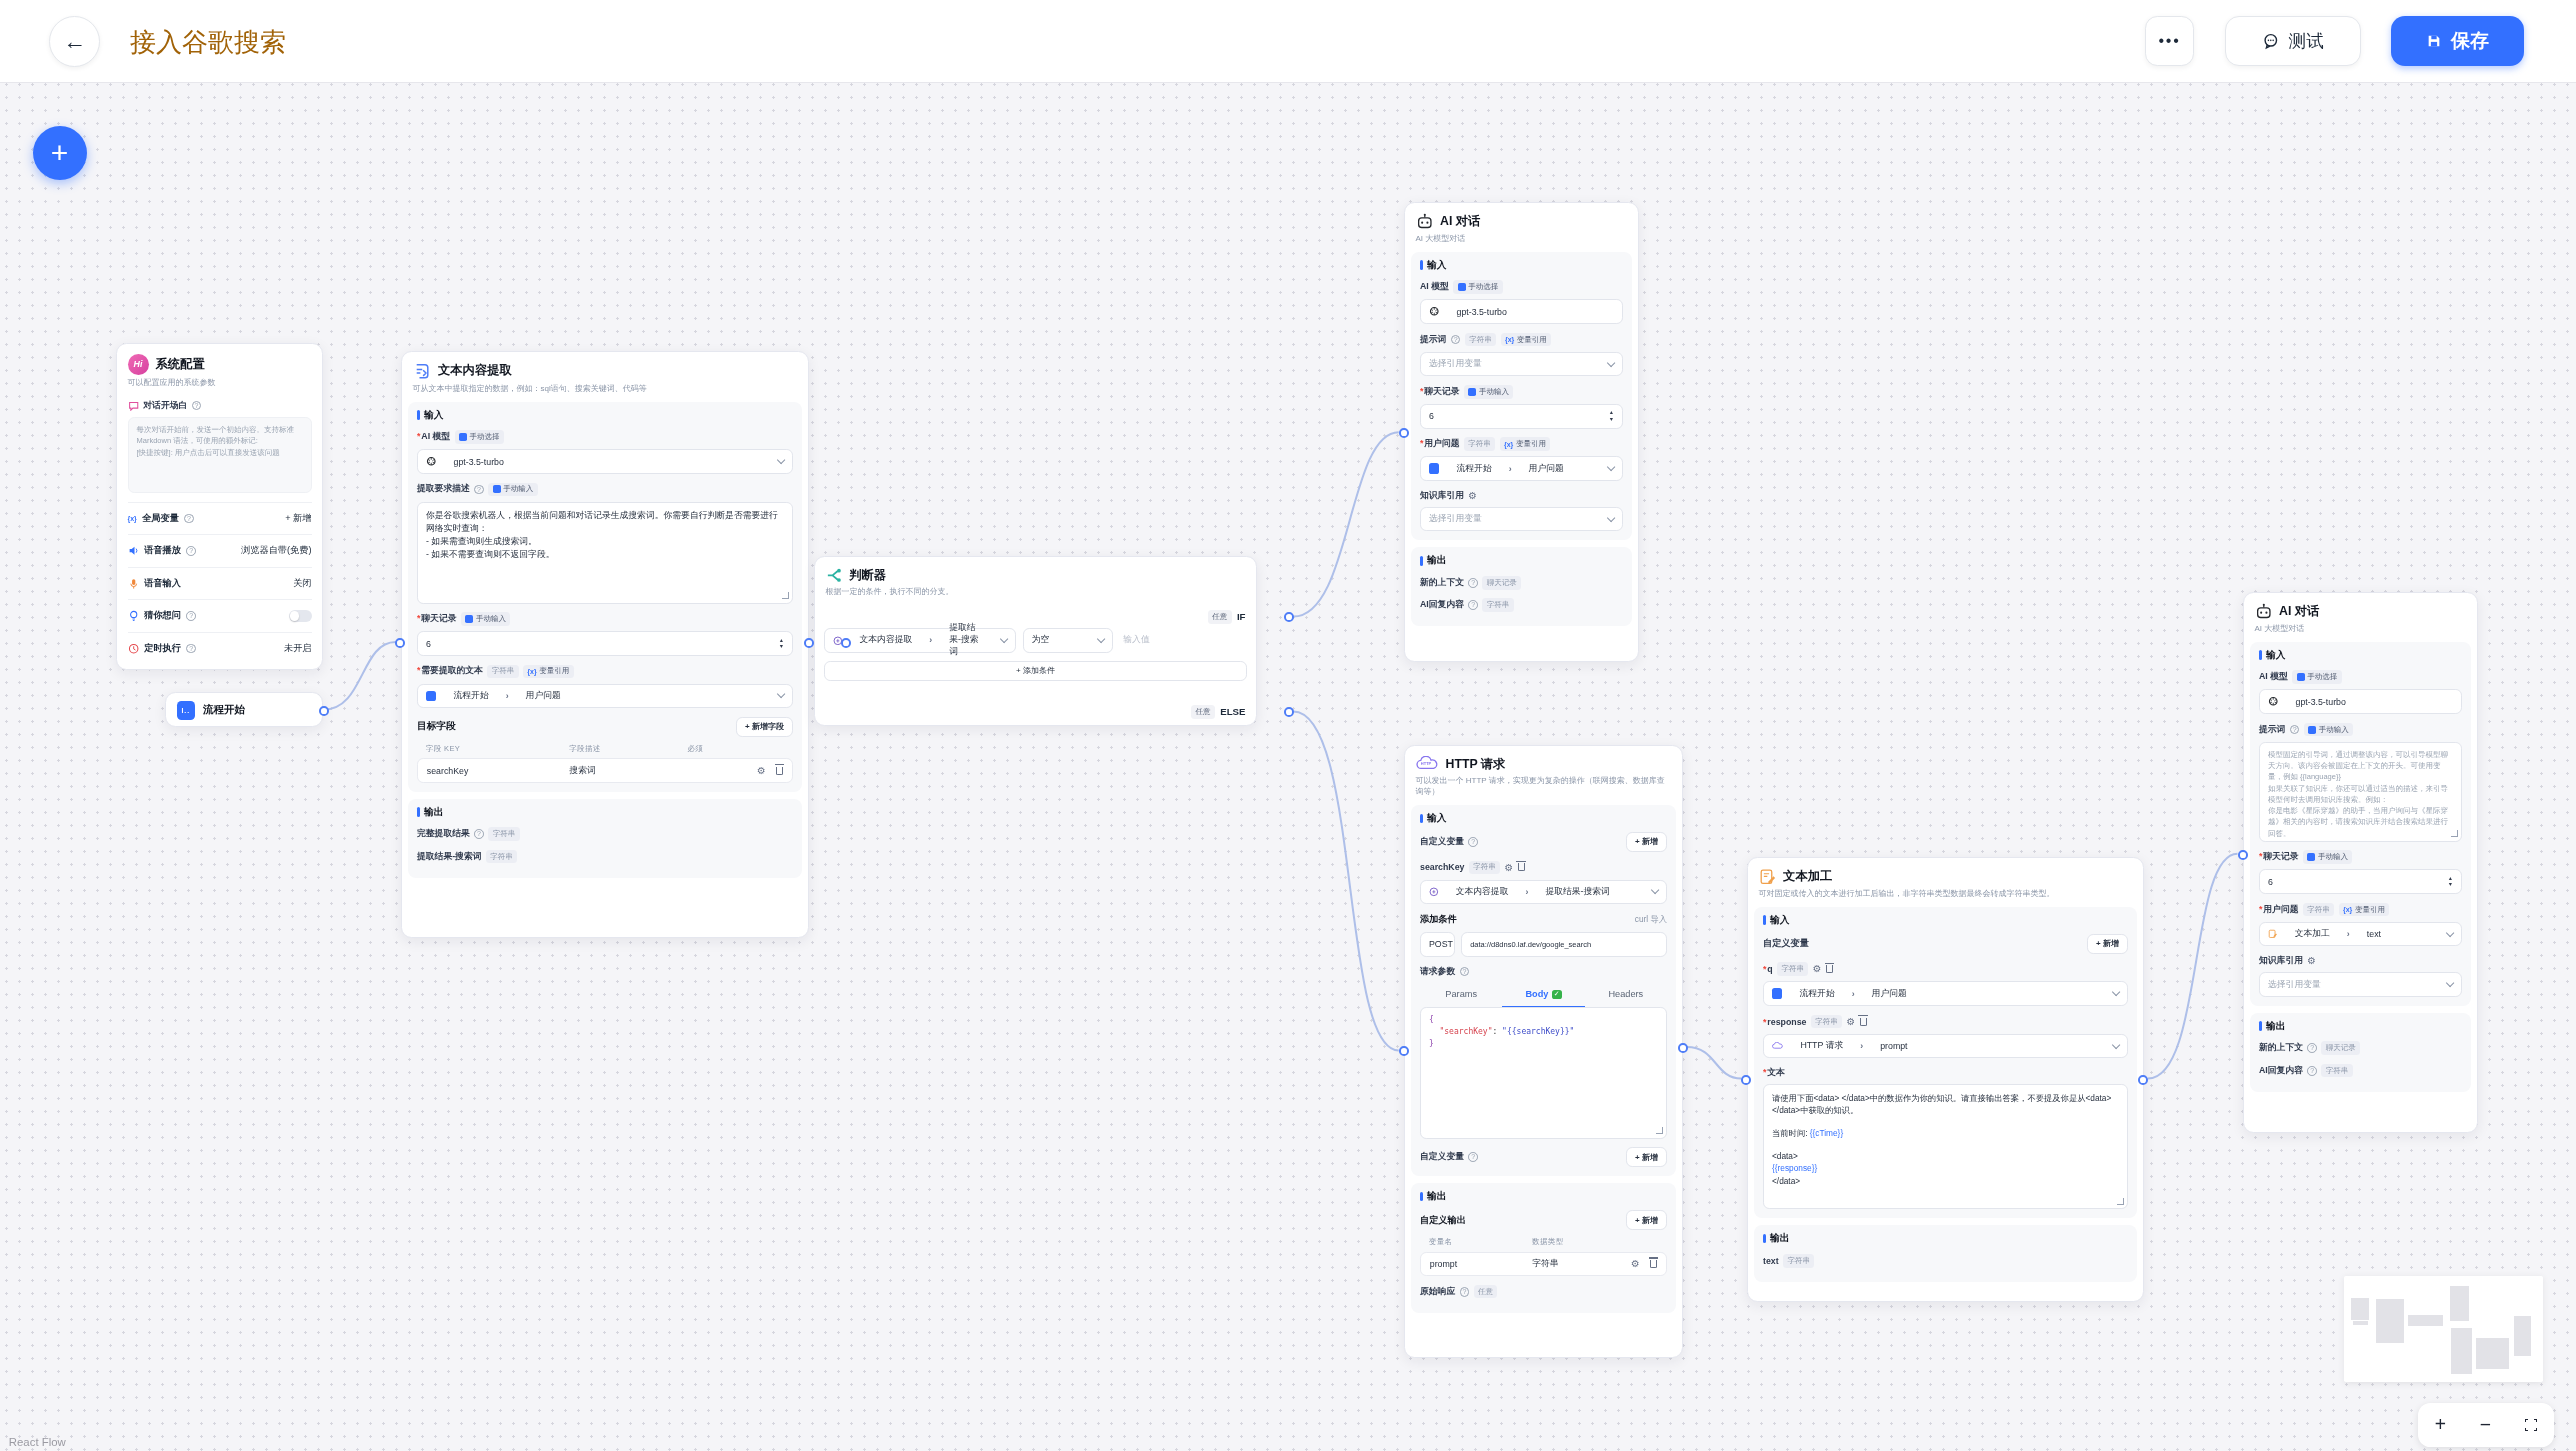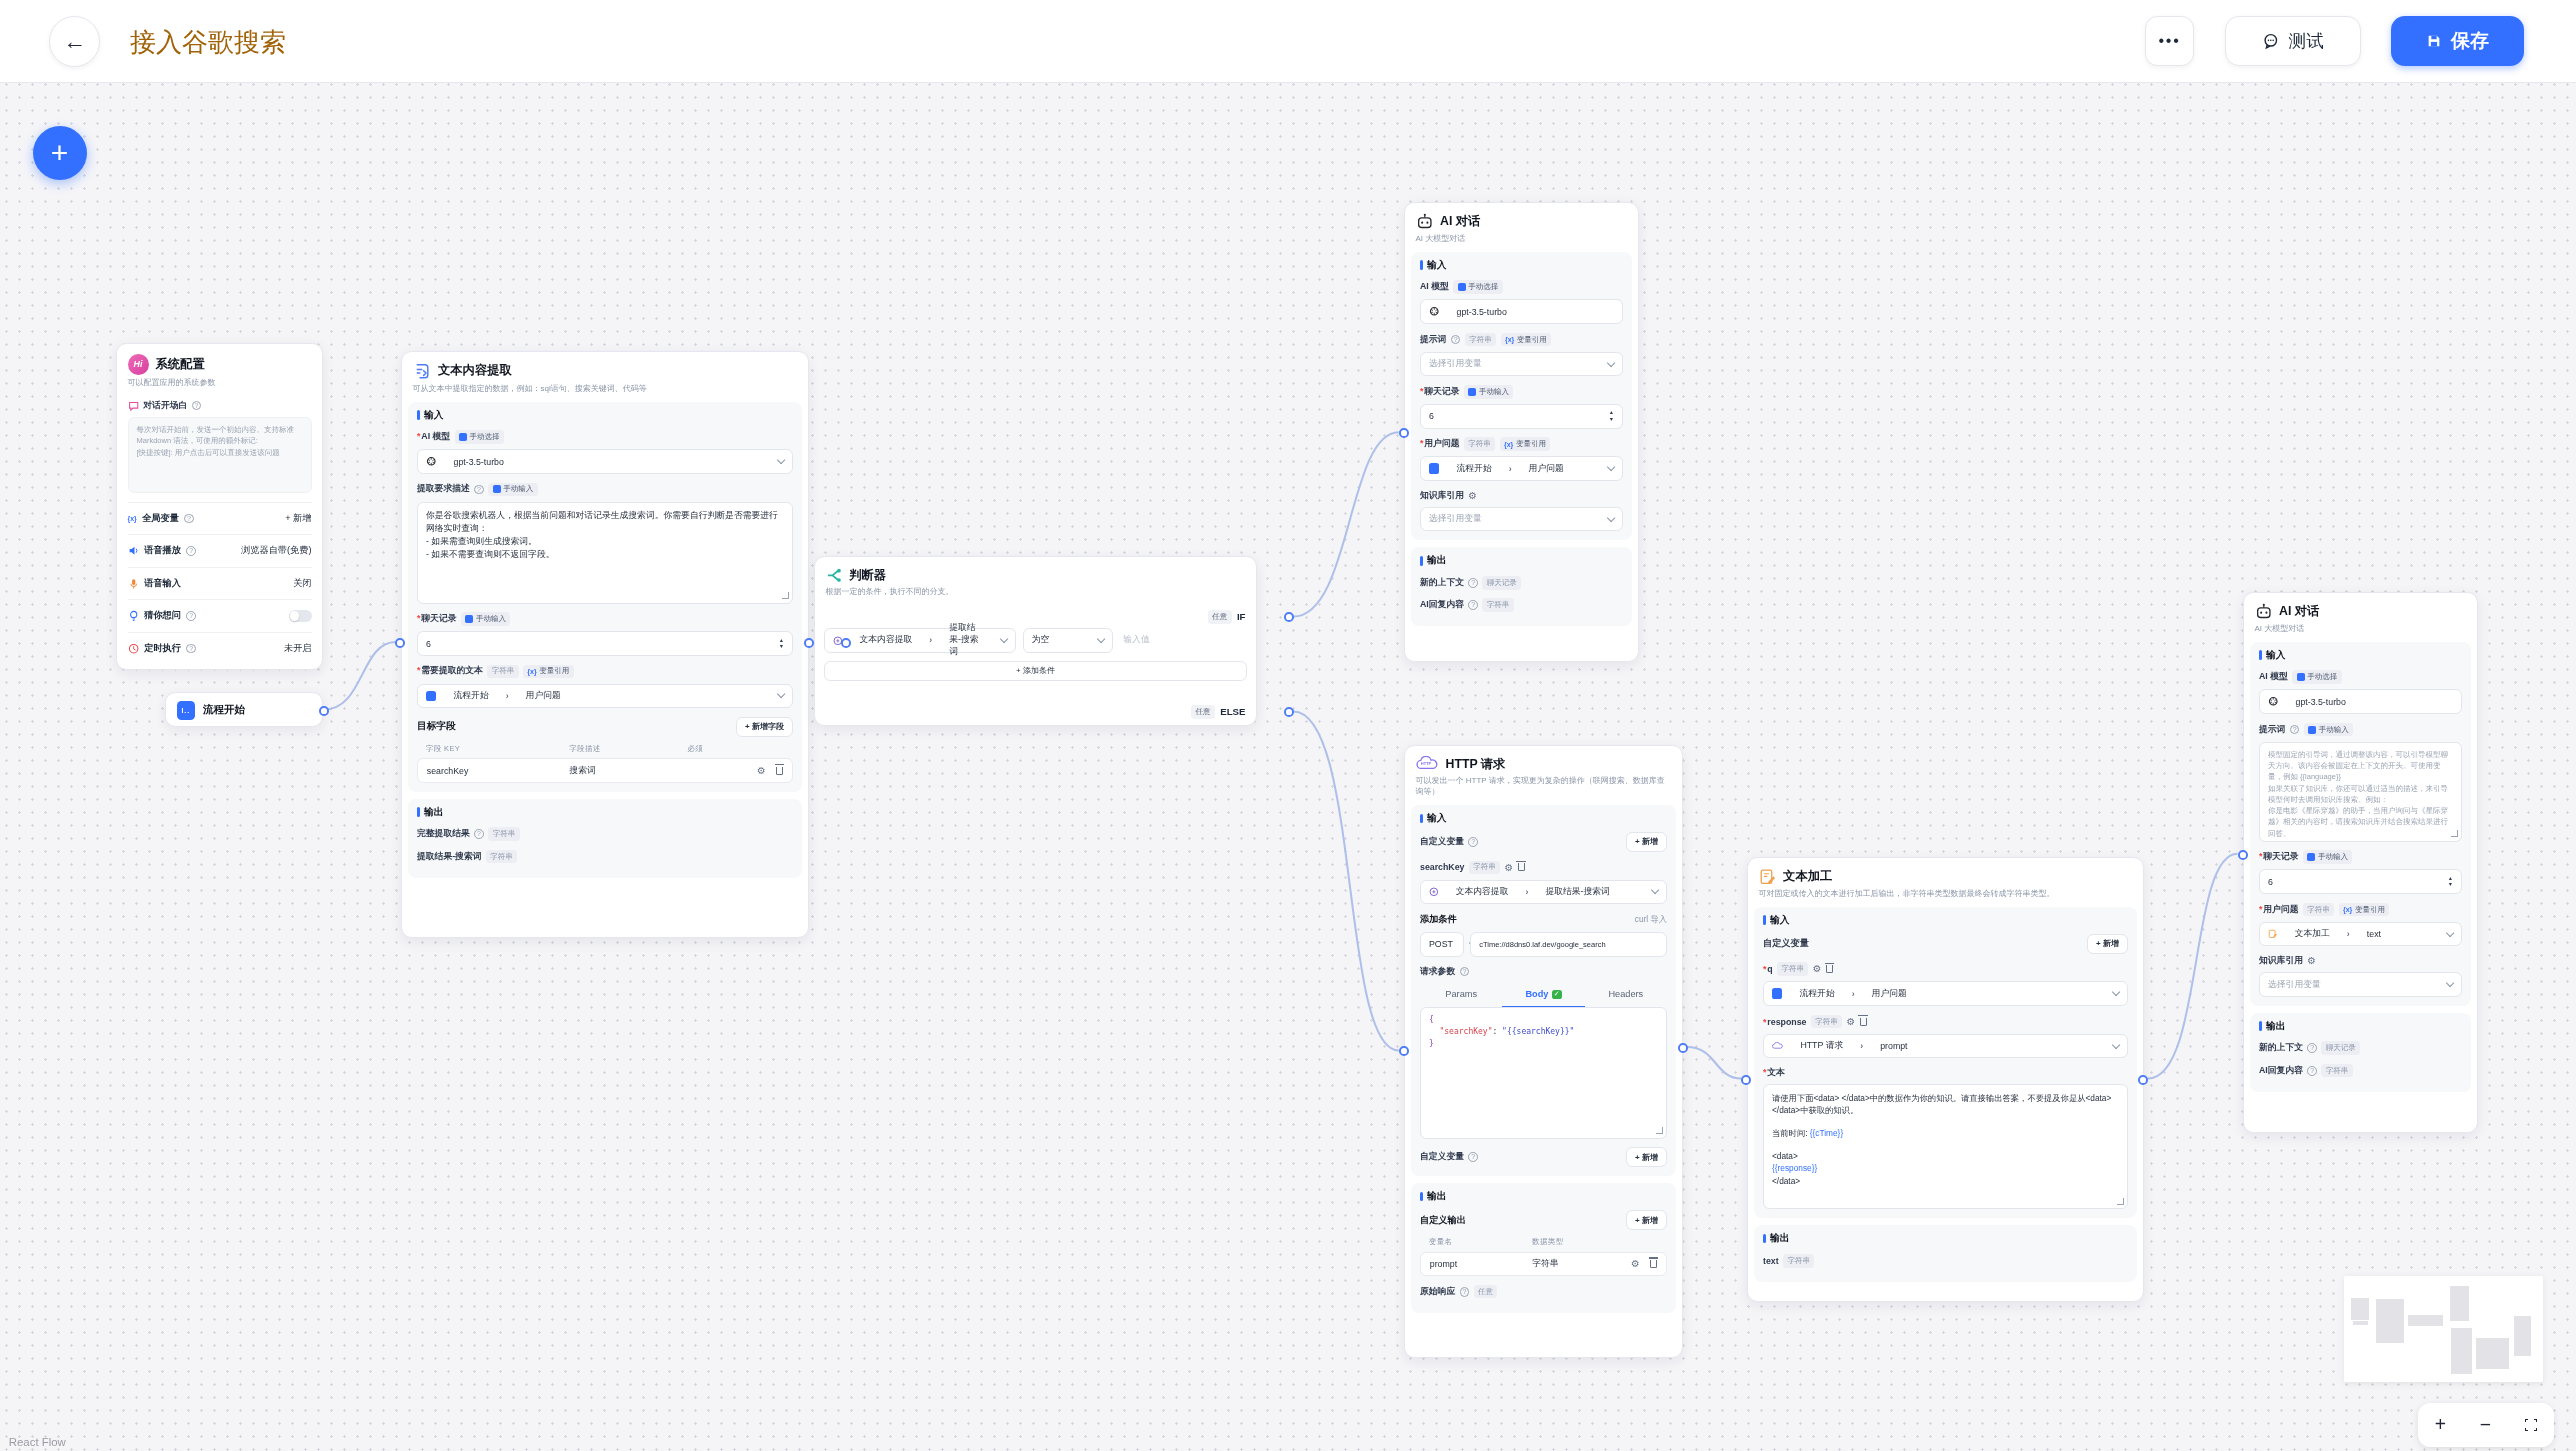--- a/index.html
+++ b/index.html
@@ -490,26 +490,26 @@
         <span>文本内容提取</span>
           <span class="sep">›</span>
         <span class="grow">提取结果-搜索词</span>
         <span class="chev"></span>
       </div>
       <div class="rowsplit">
         <span style="font-size:9.2px;font-weight:bold;color:#10151f">添加条件</span>
         <span style="font-size:8.3px;color:#8a95a7">curl 导入</span>
       </div>
       <div style="display:flex;gap:6.2px;margin-top:6.2px">
-        <div class="sel" style="width:44px">
+        <div class="sel" style="width:35px">
           <span class="grow">POST</span>
           <span class="chev"></span>
         </div>
         <div class="sel grow" style="flex:1;font-size:7.5px">
-          <span>cTime://d8dns0.laf.dev/google_search</span>
+          <span>data://d8dns0.laf.dev/google_search</span>
         </div>
       </div>
       <div class="lbl">
           <span>请求参数</span>
           <span class="q"></span>
         </div>
       <div class="tabs">
         <span class="tab">Params</span>
         <span class="tab on"><span>Body</span><span class="ok"></span></span>
         <span class="tab">Headers</span>

